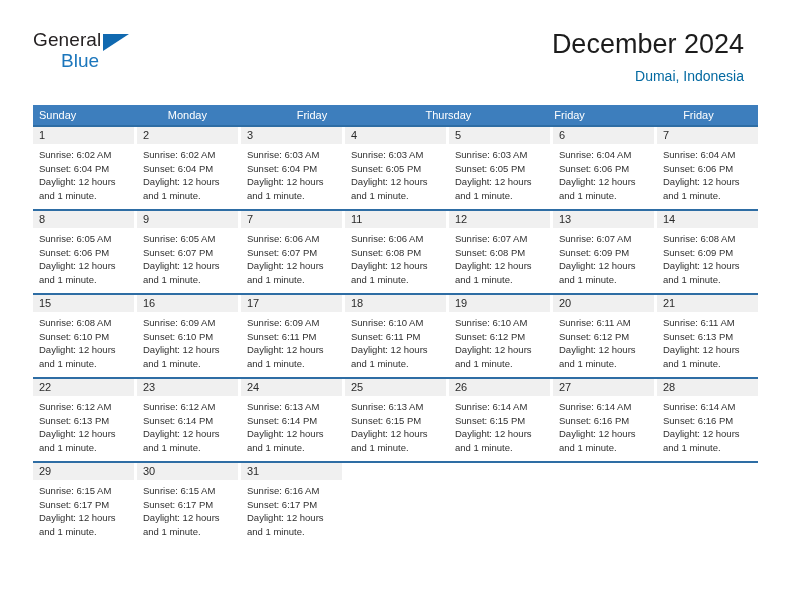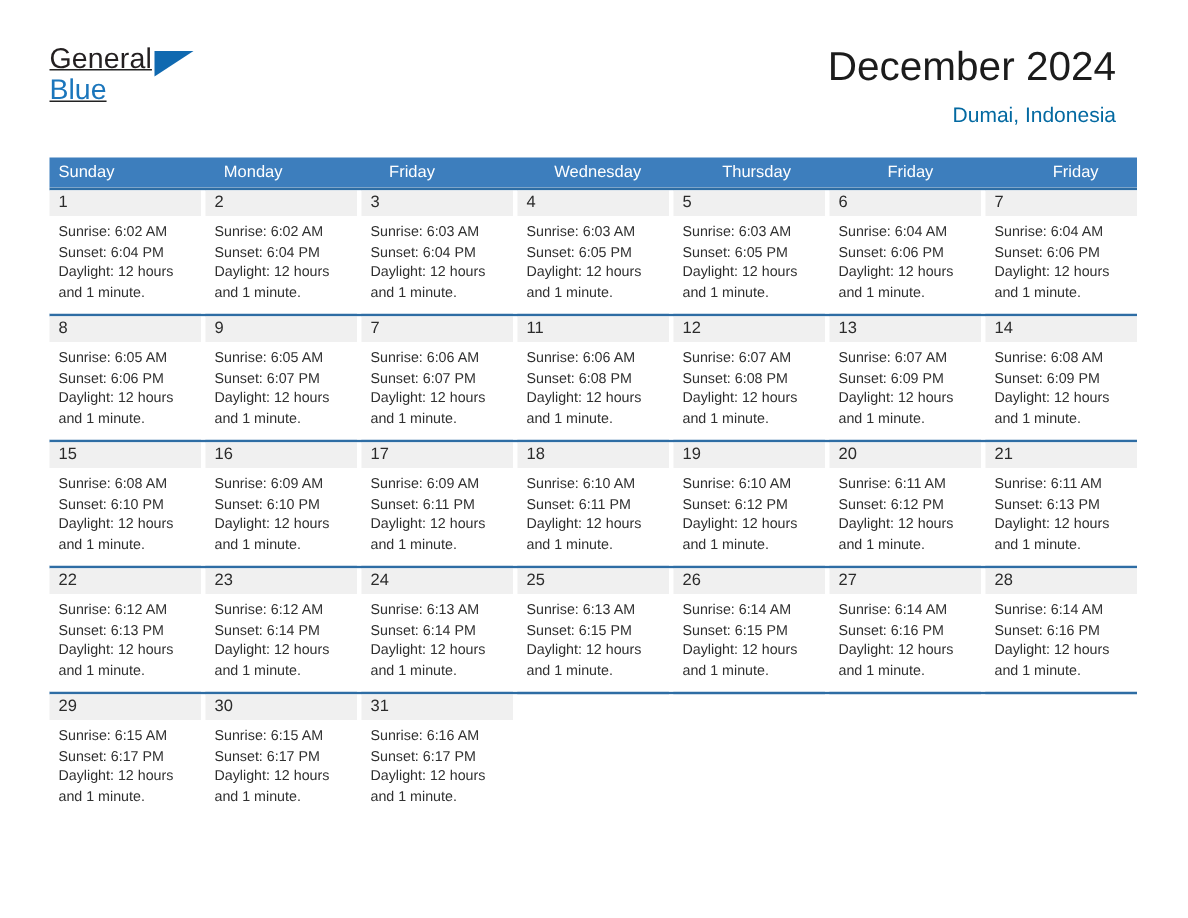--- a/index.html
+++ b/index.html
@@ -29,34 +29,34 @@
     top: 28px;
     right: 34px;
     height: 70px;
   }
   .brand {
     position: absolute;
     left: 0;
     top: 2px;
     width: 120px;
     height: 52px;
-    text-decoration: underline;
   }
   .brand-general {
     font-size: 19px;
     color: #231f20;
     letter-spacing: .1px;
     line-height: 20px;
     display: block;
   }
   .brand-blue {
     font-size: 19px;
     color: #1b76bc;
     line-height: 20px;
     display: block;
+    margin-left: 28px;
     margin-top: 1px;
   }
   .brand-tri {
     position: absolute;
     left: 70px;
     top: 4px;
     width: 0;
     height: 0;
     border-left: 26px solid #1069b0;
     border-bottom: 17px solid transparent;
@@ -176,21 +176,20 @@
     </div>
 
   </div>
 
   <div class="calendar">
 
     <div class="dow-row">
       <div class="dow-cell">Sunday</div>
       <div class="dow-cell">Monday</div>
       <div class="dow-cell">Friday</div>
-      <div class="dow-cell">Wednesday</div>
       <div class="dow-cell">Thursday</div>
       <div class="dow-cell">Friday</div>
       <div class="dow-cell">Friday</div>
     </div>
 
     <div class="week">
       <div class="day-cell">
         <div class="daynum-band">
             <span class="daynum">1</span>
           </div>

